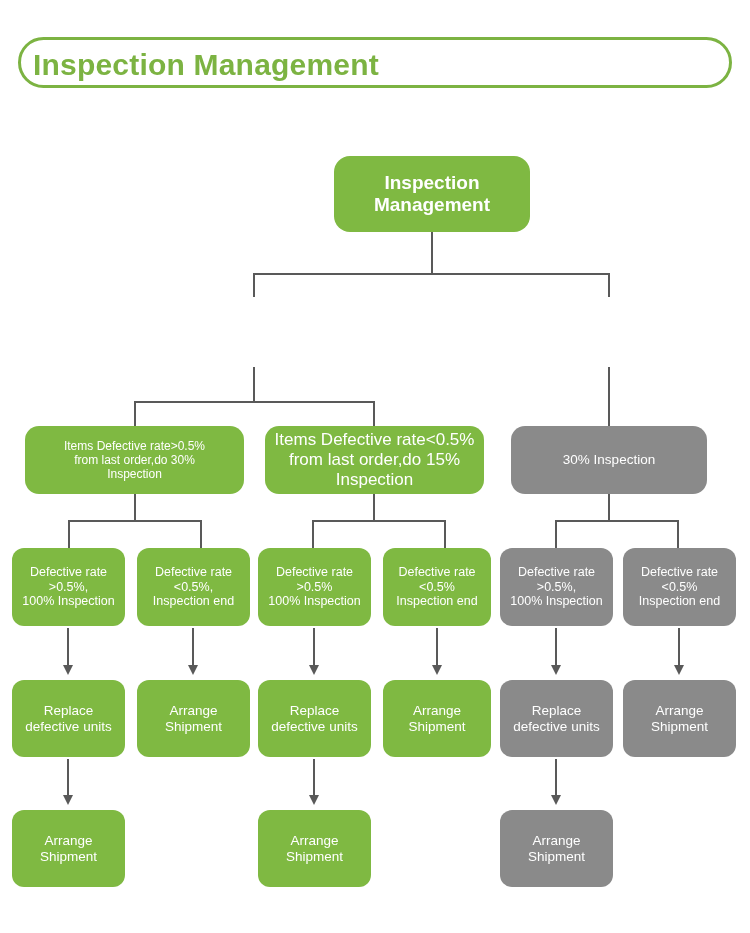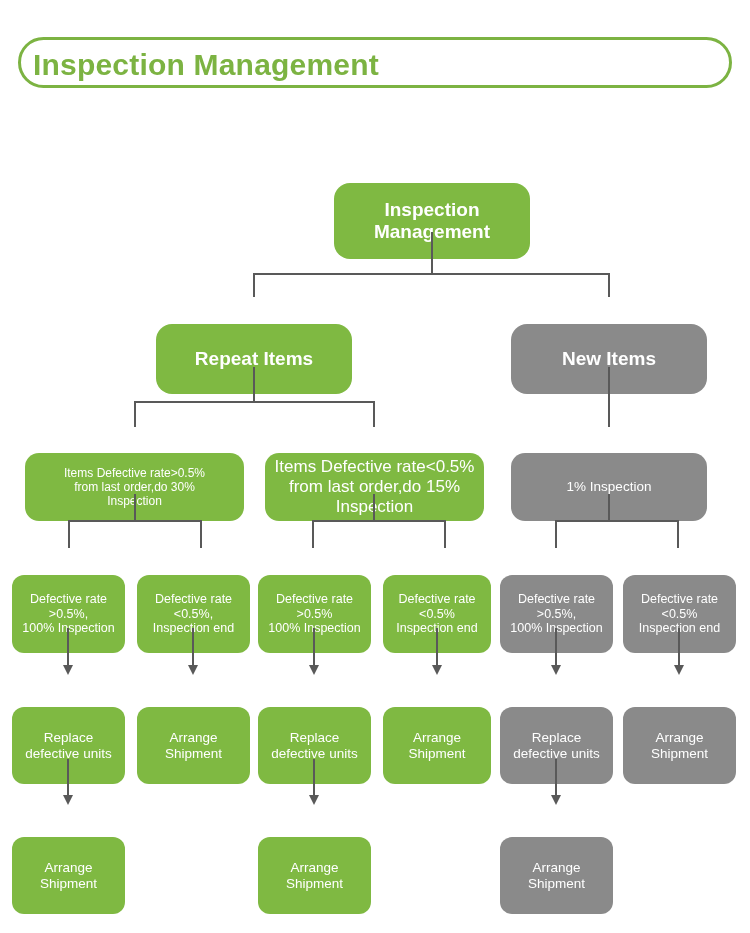--- a/index.html
+++ b/index.html
@@ -51,21 +51,20 @@
     display: flex;
     align-items: center;
     justify-content: center;
     text-align: center;
     color: #ffffff;
     border-radius: 14px;
     padding: 2px 4px;
     line-height: 1.18;
     white-space: pre-line;
     overflow: hidden;
-    margin-top: 27px;
   }
   .node.green { background: #7FB942; }
   .node.gray  { background: #8A8A8A; }
   .node.bold  { font-weight: bold; }
   .node.r-root  { border-radius: 16px; }
   .node.r-small { border-radius: 12px; }
 
   
   .conn {
     position: absolute;
@@ -101,37 +100,35 @@
   <div id="title-text">Inspection Management</div>
 
   <div class="node green bold r-root" style="left:334px; top:156px; width:196px; height:76px; font-size:19px;">Inspection
 Management</div>
 
   <div class="conn v" style="left:431px; top:232px; height:42px;"></div>
   <div class="conn h" style="left:253px; top:273px; width:357px;"></div>
   <div class="conn v" style="left:253px; top:273px; height:24px;"></div>
   <div class="conn v" style="left:608px; top:273px; height:24px;"></div>
 
-  <div class="node green bold r-root" style="left:156px; top:297px; width:196px; height:70px; font-size:19px;">Repeat Items</div>
-  <div class="node gray bold r-root" style="left:511px; top:297px; width:196px; height:70px; font-size:19px;">New Items</div>
 
   <div class="conn v" style="left:253px; top:367px; height:35px;"></div>
   <div class="conn h" style="left:134px; top:401px; width:240px;"></div>
   <div class="conn v" style="left:134px; top:401px; height:26px;"></div>
   <div class="conn v" style="left:373px; top:401px; height:26px;"></div>
 
   <div class="conn v" style="left:608px; top:367px; height:60px;"></div>
 
   <div class="node green" style="left:25px; top:426px; width:219px; height:68px; font-size:12px;">Items Defective rate&gt;0.5%
 from last order,do 30%
 Inspection</div>
   <div class="node green" style="left:265px; top:426px; width:219px; height:68px; font-size:17px;">Items Defective rate&lt;0.5%
 from last order,do 15%
 Inspection</div>
-  <div class="node gray" style="left:511px; top:426px; width:196px; height:68px; font-size:13.5px;">1% Inspection</div>
+  <div class="node gray" style="left:511px; top:426px; width:196px; height:68px; font-size:13.5px;">30% Inspection</div>
 
   <div class="conn v" style="left:134px; top:494px; height:27px;"></div>
   <div class="conn h" style="left:68px; top:520px; width:133px;"></div>
   <div class="conn v" style="left:68px; top:520px; height:28px;"></div>
   <div class="conn v" style="left:200px; top:520px; height:28px;"></div>
 
   <div class="conn v" style="left:373px; top:494px; height:27px;"></div>
   <div class="conn h" style="left:312px; top:520px; width:133px;"></div>
   <div class="conn v" style="left:312px; top:520px; height:28px;"></div>
   <div class="conn v" style="left:444px; top:520px; height:28px;"></div>

